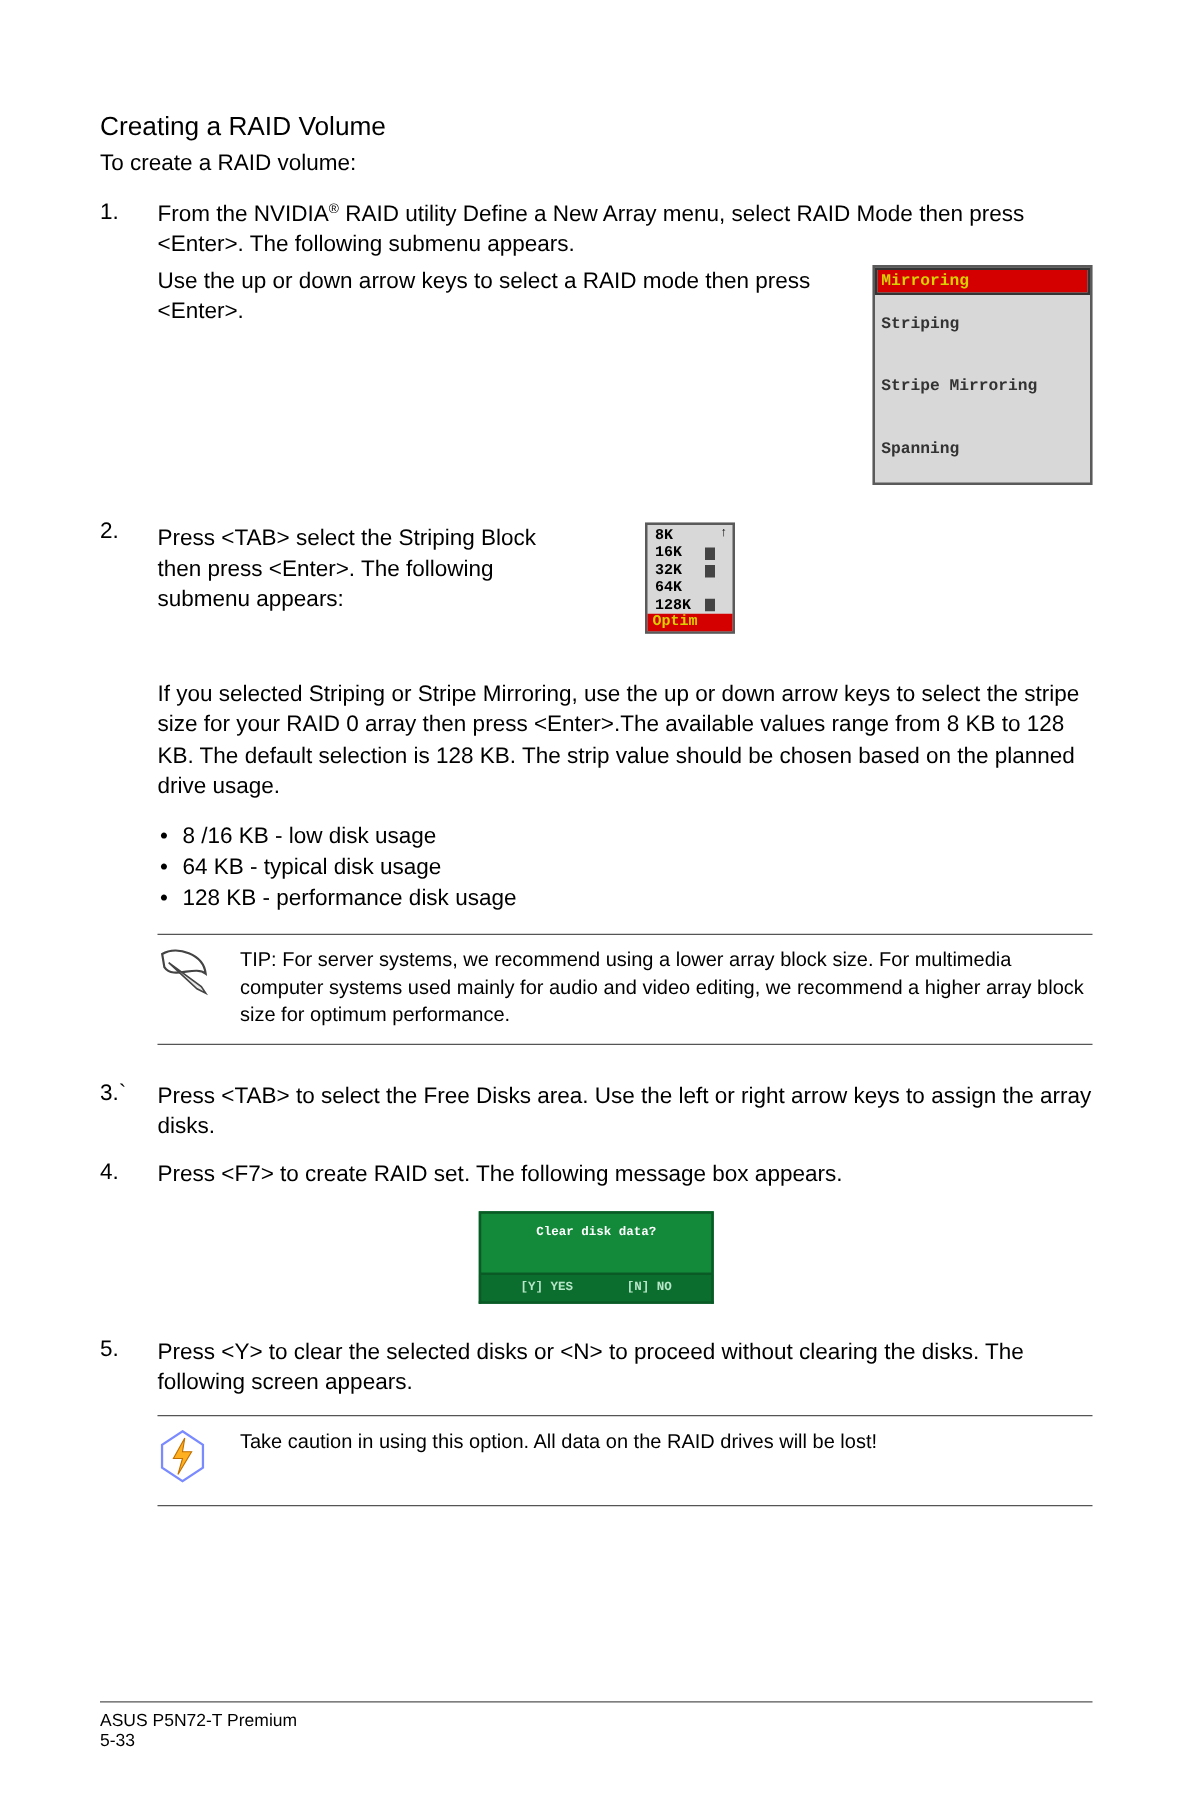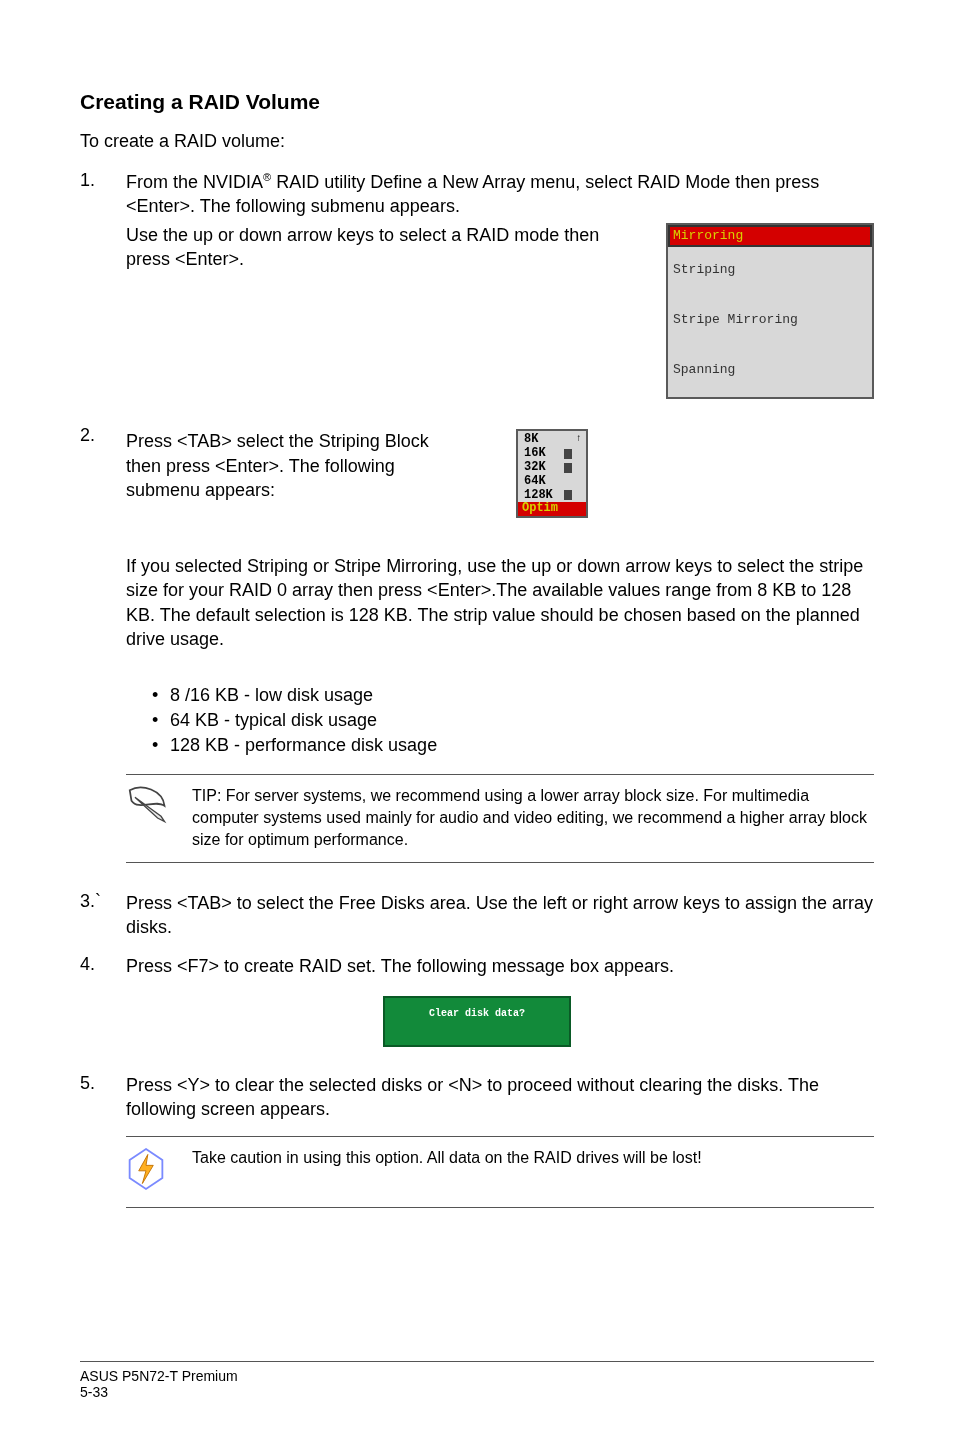--- a/index.html
+++ b/index.html
@@ -7,22 +7,22 @@
     font-family: Arial, Helvetica, sans-serif;
     background: #fff;
     width: 954px;
     height: 1438px;
     padding: 90px 80px 40px 80px;
     position: relative;
     color: #000;
   }
   .section-title {
     font-size: 21px;
-    font-weight: bold;
-    margin-bottom: 17px;
+    font-weight: normal;
+    margin-bottom: 6px;
   }
   .intro {
     font-size: 18px;
     margin-bottom: 18px;
   }
   .num-list {
     list-style: none;
   }
   .num-item {
     display: flex;
@@ -41,25 +41,25 @@
   sup { font-size: 11px; vertical-align: super; }
   .row2 {
     display: flex;
     gap: 20px;
     margin-top: 4px;
   }
   .row2 .left-text { flex: 1; }
   .mirror-box {
     border: 2px solid #5a5a5a;
     background: #d8d8d8;
-    width: 208px;
+    width: 176px;
     padding: 2px;
     font-family: "Courier New", monospace;
     font-size: 13px;
-    font-weight: normal;
+    font-weight: bold;
     line-height: 1.4;
     flex-shrink: 0;
     color: #333;
   }
   .mirror-box .sel {
     background: #d40000;
     color: #d8d000;
     outline: 2px solid #333;
     padding: 0 3px;
     display: block;
@@ -80,23 +80,23 @@
     position: relative;
   }
   .stripe-box .r { display:flex; align-items:center; }
   .stripe-box .lbl { padding-left: 6px; width: 44px; }
   .stripe-box .bar { background:#444; width:8px; height:10px; margin-left:2px; }
   .stripe-box .arrow { position:absolute; right:4px; top:2px; font-size:10px; }
   .stripe-box .optim {
     background:#d40000; color:#d8d000; padding:0 4px; display:block;
   }
 
-  .inner-para { margin-top: 36px; margin-bottom: 20px; }
+  .inner-para { margin-top: 36px; margin-bottom: 4px; }
   .bullets { margin: 6px 0 18px 46px; }
-  .bullets li { font-size: 18px; margin: 4px 0 4px 44px; list-style: none; position: relative; }
+  .bullets li { font-size: 18px; margin: 4px 0 4px 20px; list-style: none; position: relative; }
   .bullets li::before { content: "•"; position: absolute; left: -18px; }
 
   .callout {
     display: flex;
     gap: 18px;
     border-top: 1px solid #555;
     border-bottom: 1px solid #555;
     padding: 10px 0 12px 0;
     margin: 6px 0 28px 46px;
     align-items: flex-start;
@@ -228,20 +228,24 @@
     <div class="item-body">Press &lt;TAB&gt; to select the Free Disks area. Use the left or right arrow keys to assign the array disks.</div>
   </li>
   <li class="num-item">
     <div class="num">4.</div>
     <div class="item-body">Press &lt;F7&gt; to create RAID set. The following message box appears.</div>
   </li>
 </ol>
 
 <div class="cleardisk">
   <div class="top">Clear disk data?</div>
+  <div class="bot">
+    <span>[Y] YES</span>
+    <span>[N] NO</span>
+  </div>
 </div>
 
 <ol class="num-list">
   <li class="num-item">
     <div class="num">5.</div>
     <div class="item-body">Press &lt;Y&gt; to clear the selected disks or &lt;N&gt; to proceed without clearing the disks. The following screen appears.</div>
   </li>
 </ol>
 
 <div class="callout" style="margin-top:12px;">

